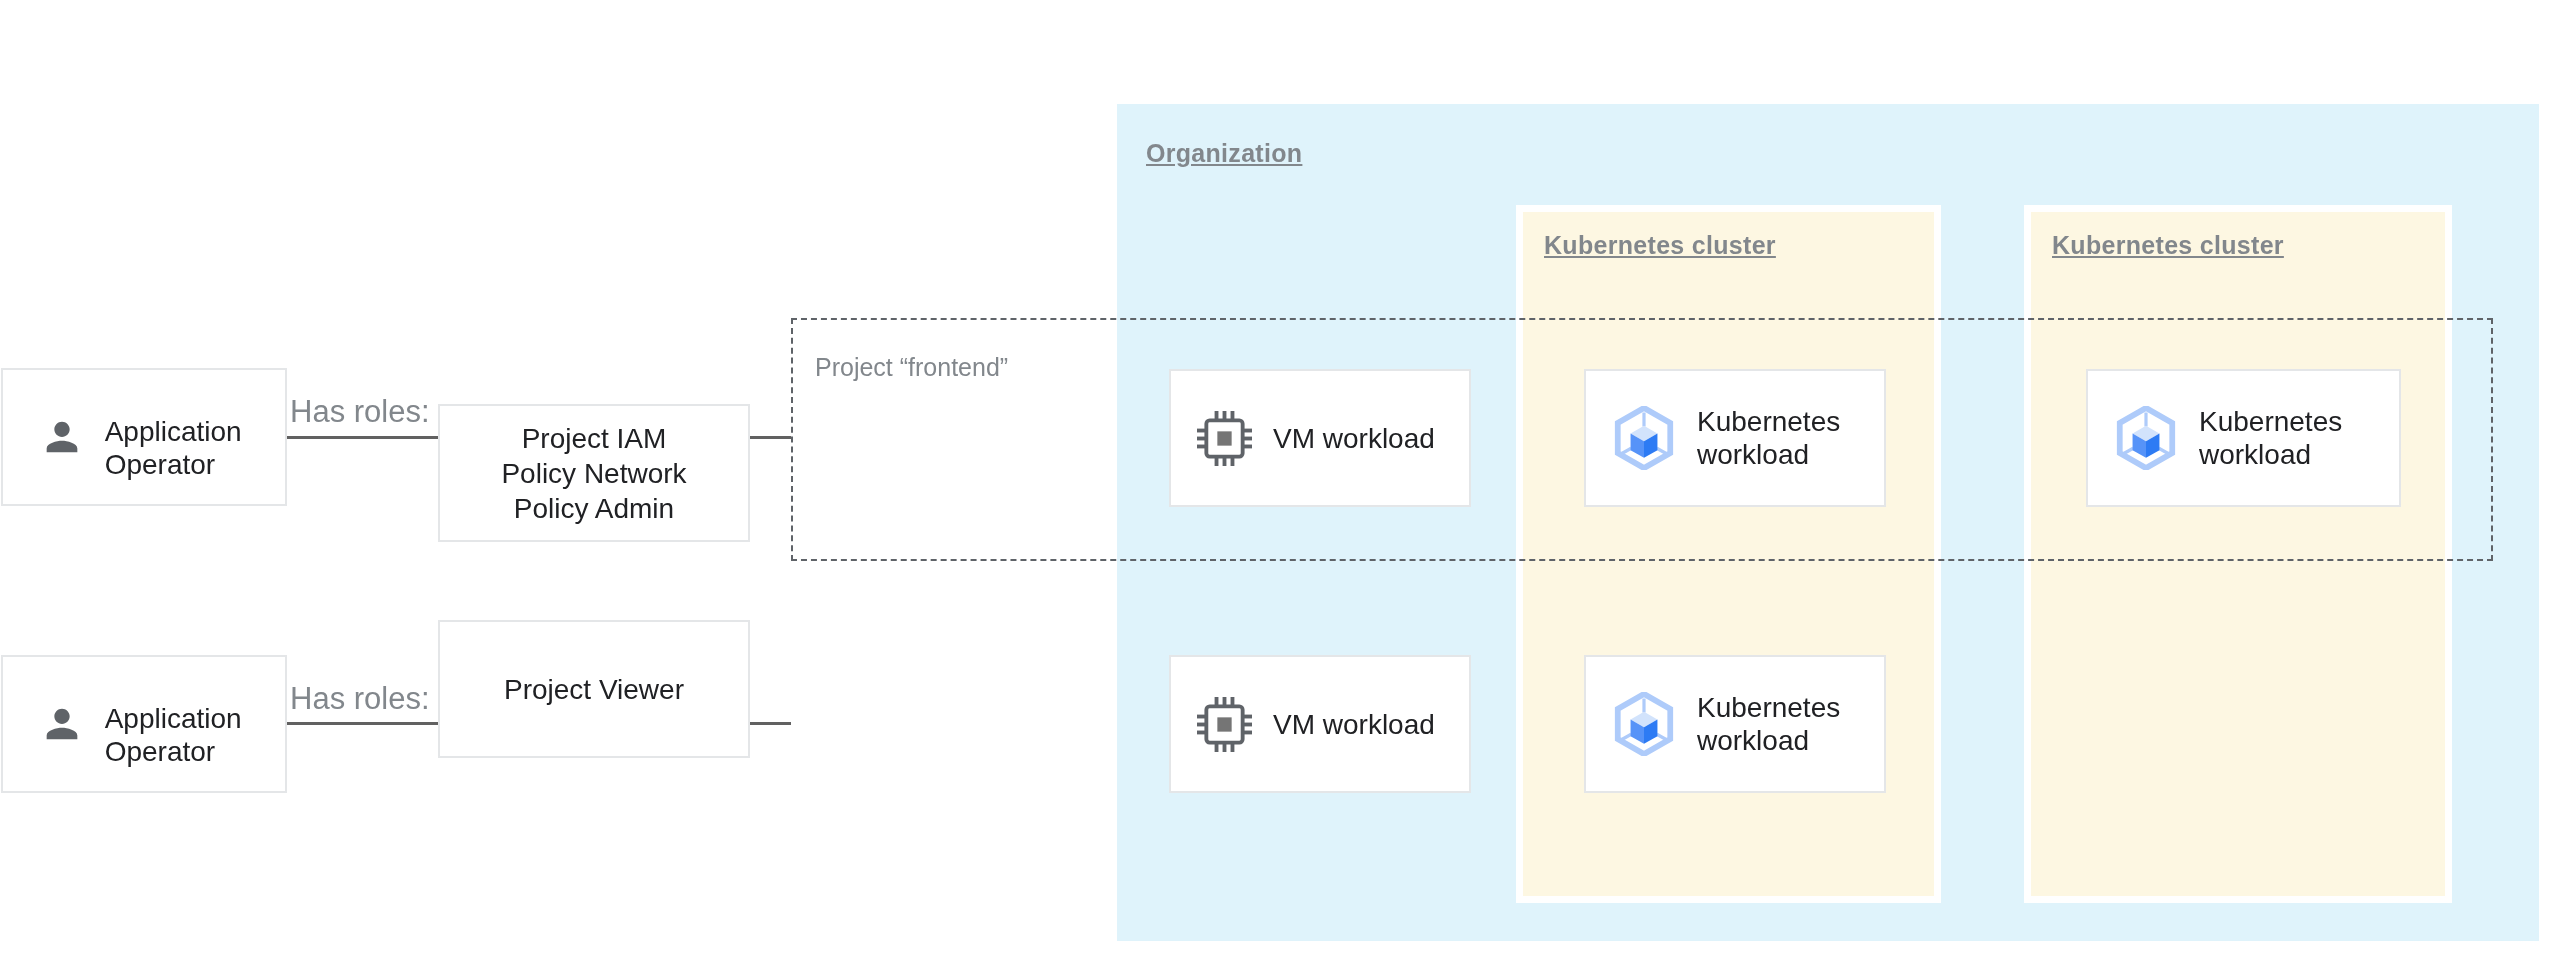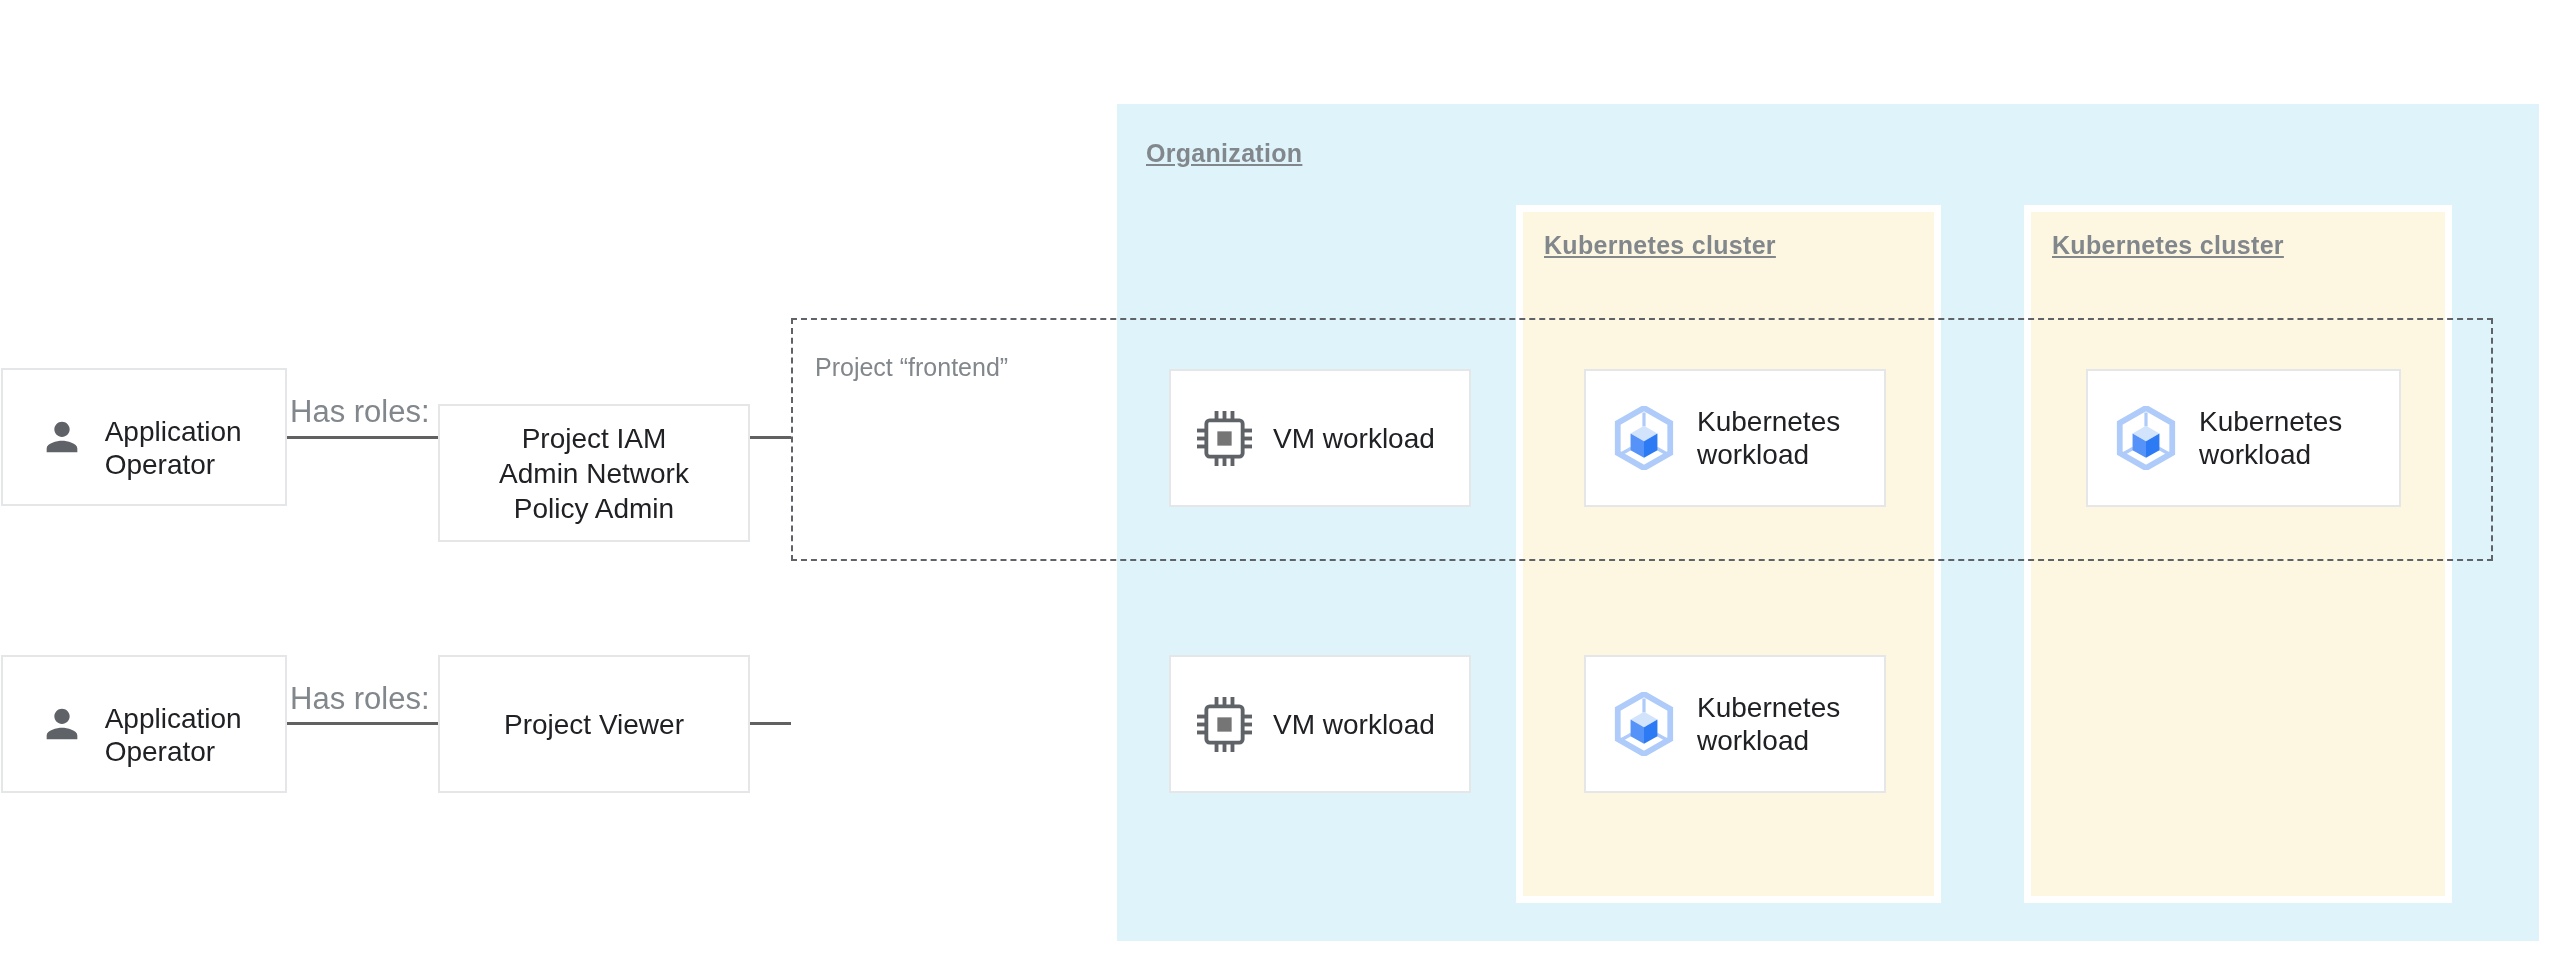--- a/index.html
+++ b/index.html
@@ -115,21 +115,21 @@
     </span>
     <span class="node-label">Application Operator</span>
   </div>
 
   <div class="abs relation-label" style="left:290px;top:394px;">Has roles:</div>
   <div class="abs connector" style="left:287px;top:436px;width:151px;"></div>
 
   <div class="abs node role-node" style="left:438px;top:368px;width:312px;margin-top:36px;">
     <span class="node-label">
       <span style="display:block">Project IAM</span>
-      <span style="display:block">Admin Network</span>
+      <span style="display:block">Policy Network</span>
       <span style="display:block">Policy Admin</span>
     </span>
   </div>
   <div class="abs connector" style="left:750px;top:436px;width:41px;"></div>
 
   <div class="abs node workload" style="left:1169px;top:369px;width:302px;">
     <span class="icon chip">
       <svg viewBox="0 0 100 100" width="55" height="55" aria-hidden="true">
         <g fill="var(--chip-icon)">
           <rect x="32" y="0" width="7" height="15"></rect>
@@ -183,21 +183,21 @@
       <svg viewBox="0 0 24 24" width="46" height="46" aria-hidden="true">
         <path fill="var(--person-icon)" d="M12 12c2.21 0 4-1.79 4-4s-1.79-4-4-4-4 1.79-4 4 1.79 4 4 4zm0 2c-2.67 0-8 1.34-8 4v2h16v-2c0-2.66-5.33-4-8-4z"></path>
       </svg>
     </span>
     <span class="node-label">Application Operator</span>
   </div>
 
   <div class="abs relation-label" style="left:290px;top:681px;">Has roles:</div>
   <div class="abs connector" style="left:287px;top:722px;width:151px;"></div>
 
-  <div class="abs node role-node" style="left:438px;top:655px;width:312px;">
+  <div class="abs node role-node" style="left:438px;top:620px;width:312px;">
     <span class="node-label">
       <span style="display:block">Project Viewer</span>
     </span>
   </div>
   <div class="abs connector" style="left:750px;top:722px;width:41px;"></div>
 
   <div class="abs node workload" style="left:1169px;top:655px;width:302px;">
     <span class="icon chip">
       <svg viewBox="0 0 100 100" width="55" height="55" aria-hidden="true">
         <g fill="var(--chip-icon)">

